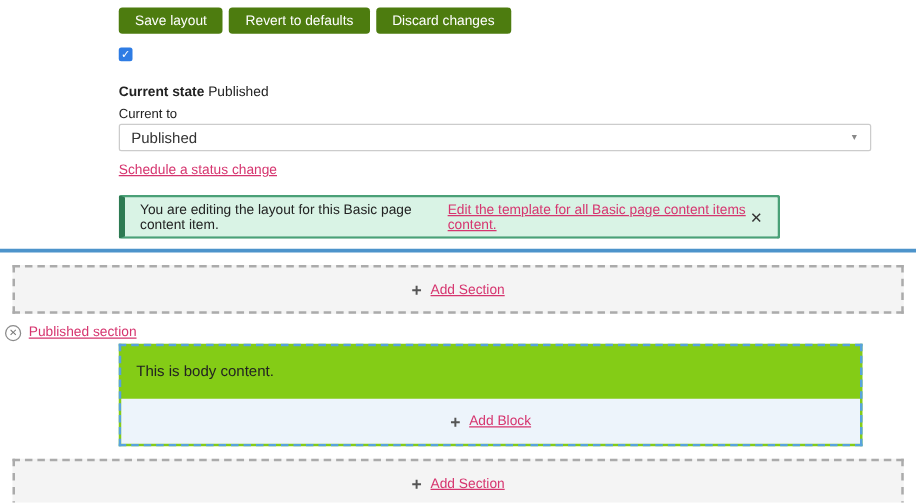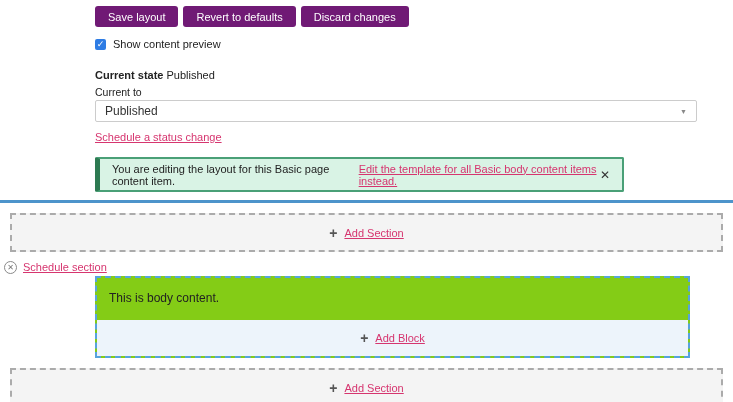--- a/index.html
+++ b/index.html
@@ -9,21 +9,21 @@
     background: #fff;
     color: #222;
     font-family: "Liberation Sans", sans-serif;
     overflow: hidden;
   }
   .top-form { margin-left: 95px; }
 
   
   .actions { padding-top: 6px; display: flex; }
   .btn {
-    background: #701a75; color: #fff;
+    background: #4d7c0f; color: #fff;
     font-family: inherit; font-size: 11px;
     border: none; border-radius: 3px;
     height: 21px; padding: 0 13px; margin-right: 5px;
     cursor: pointer;
   }
 
   
   .checkbox-row { margin-top: 11px; display: flex; align-items: center; }
   .checkbox {
     width: 11px; height: 11px; border-radius: 2px;
@@ -104,59 +104,58 @@
   <div class="actions">
     <button class="btn">Save layout</button>
     <button class="btn">Revert to defaults</button>
     <button class="btn">Discard changes</button>
   </div>
 
   <div class="checkbox-row">
     <span class="checkbox">
       <span>✓</span>
     </span>
-    <span class="checkbox-label">Show content preview</span>
   </div>
 
   <div class="current-state">
     <span class="lbl">Current state</span>
     <span>Published</span>
   </div>
 
   <div class="change-to-label">Current to</div>
 
   <div class="select">
     <span>Published</span>
     <span class="chevron">▼</span>
   </div>
 
   <a class="link schedule-link">Schedule a status change</a>
 
   <div class="banner">
     <span>You are editing the layout for this Basic page content item.</span>
-    <a class="link msg-link">Edit the template for all Basic body content items instead.</a>
+    <a class="link msg-link">Edit the template for all Basic page content items content.</a>
     <button class="banner-close">
       <span>✕</span>
     </button>
   </div>
 </div>
 
 <div class="divider"></div>
 
 <div>
   <div class="add-section-box">
     <span class="plus">+</span>
     <a class="link add-link">Add Section</a>
   </div>
 
   <div class="configure-row">
     <span class="circle-x">
       <span>✕</span>
     </span>
-    <a class="link configure-link">Schedule section</a>
+    <a class="link configure-link">Published section</a>
   </div>
 
   <div class="section-box">
     <div class="section-body">
       <span>This is body content.</span>
     </div>
     <div class="add-block-region">
       <span class="plus">+</span>
       <a class="link add-link">Add Block</a>
     </div>

